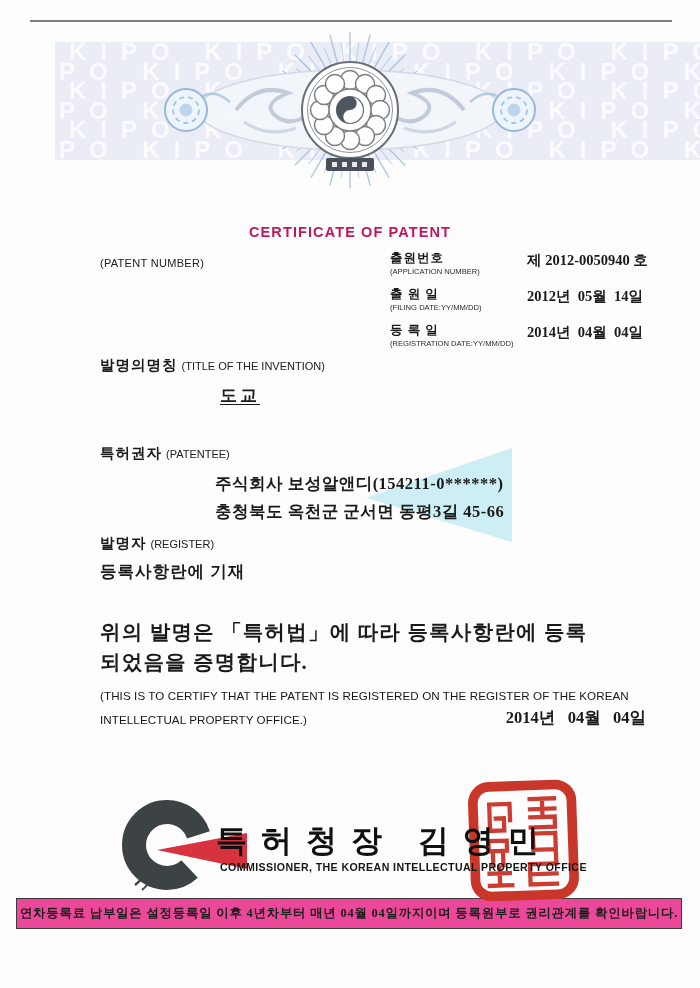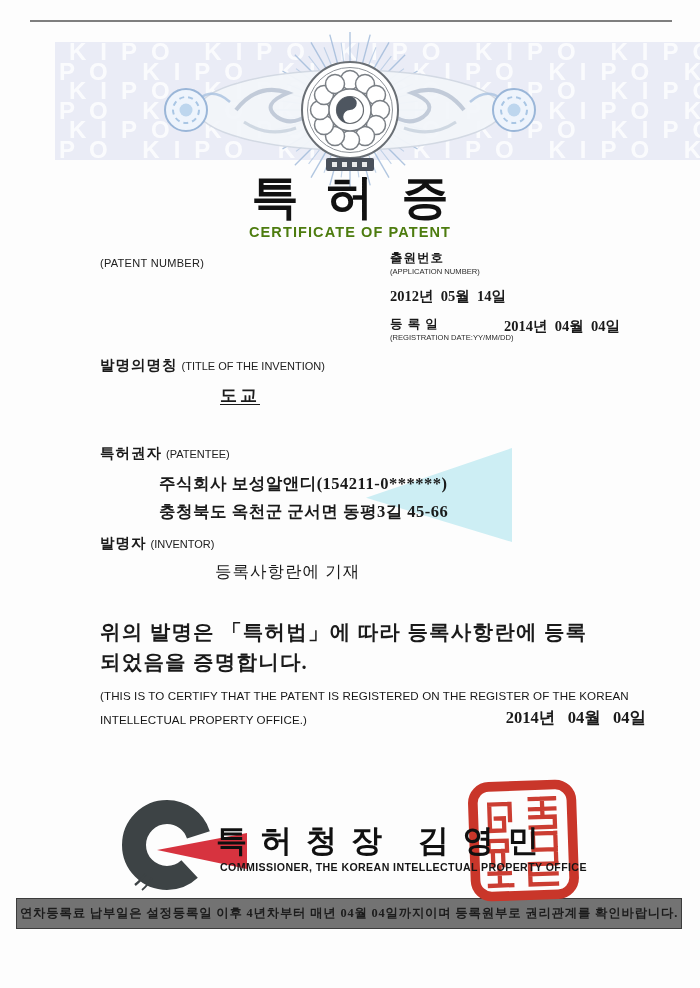--- a/index.html
+++ b/index.html
@@ -14,62 +14,62 @@
   #band{left:55px;top:42px;width:645px;height:118px;background:#eaecf6;overflow:hidden;z-index:1;}
   .wm-row{white-space:nowrap;font-family:"Liberation Sans","DejaVu Sans",sans-serif;
     font-weight:800;font-size:24px;line-height:19.5px;letter-spacing:14px;
     color:#ffffff;opacity:.8;padding-left:14px;}
   .wm-row:nth-child(even){margin-left:-62px;}
   #emblem-svg{left:140px;top:24px;width:420px;height:172px;z-index:2;}
   
   #title{left:0;top:166px;width:700px;text-align:center;font-family:"Liberation Sans","DejaVu Sans",sans-serif;
     font-weight:900;font-size:47px;letter-spacing:28px;text-indent:28px;color:#111;z-index:3;}
   #subtitle{left:0;top:224px;width:700px;text-align:center;font-family:"Liberation Sans","DejaVu Sans",sans-serif;
-    font-weight:600;font-size:14.5px;letter-spacing:1.1px;color:#4d7c0f;}
+    font-weight:600;font-size:14.5px;letter-spacing:1.1px;color:#be185d;}
   
   #patent-number{left:100px;top:250px;}
   #pn-line{display:flex;align-items:baseline;}
   .pn-ko{font-family:"Liberation Sans","DejaVu Sans",sans-serif;font-weight:800;font-size:21px;letter-spacing:36px;}
   .pn-num{font-weight:700;font-size:21px;white-space:pre;letter-spacing:.5px;}
   .en-label{font-family:"Liberation Sans","DejaVu Sans",sans-serif;font-size:11px;letter-spacing:.3px;color:#202020;}
   #pn-en{margin-top:7px;}
   
   #fields{left:390px;top:250px;width:300px;}
-  .frow{display:flex;margin-bottom:10px;}
+  .frow{display:flex;margin-bottom:10px;gap:23px;}
   .flabels{width:114px;flex:none;}
   .flabel-ko{font-weight:700;font-size:12.5px;letter-spacing:1px;white-space:pre;}
   .flabel-en{font-family:"Liberation Sans","DejaVu Sans",sans-serif;font-size:8px;color:#2a2a2a;transform-origin:left top;transform:scale(.95);white-space:nowrap;}
   .fval{font-weight:600;font-size:14.5px;white-space:pre;padding-top:1px;}
   
   .sec-ko{font-weight:700;font-size:14.5px;letter-spacing:1px;text-align:center;}
   .sec-en{font-family:"Liberation Sans","DejaVu Sans",sans-serif;font-size:11px;color:#202020;}
   #invention{left:100px;top:356px;z-index:2;}
   #invention-value{margin-left:120px;margin-top:9px;font-weight:700;font-size:17px;letter-spacing:3px;
     text-decoration:underline;text-underline-offset:3px;display:inline-block;}
   #patentee{left:100px;top:444px;z-index:2;}
-  .pat-line{margin-left:59px;font-weight:600;font-size:16.5px;line-height:28px;white-space:pre;letter-spacing:.5px;}
+  .pat-line{margin-left:115px;font-weight:600;font-size:16.5px;line-height:28px;white-space:pre;letter-spacing:.5px;}
   .pat-line.first{margin-top:7px;}
   #wedge{left:366px;top:448px;width:146px;height:94px;background:#cdeef4;z-index:1;
     clip-path:polygon(0 53%,100% 0,100% 100%);}
   #inventor{left:100px;top:534px;z-index:2;}
-  #inventor-value{margin-left:115px;margin-top:8px;font-weight:400;font-size:16.5px;letter-spacing:1px;}
+  #inventor-value{margin-top:8px;font-weight:700;font-size:16.5px;letter-spacing:1px;}
   
   #statement{left:100px;top:618px;width:556px;}
   .st-ko{font-weight:700;font-size:20.5px;letter-spacing:1.2px;line-height:29.5px;white-space:pre;}
   #statement-en{margin-top:7px;width:540px;font-family:"Liberation Sans","DejaVu Sans",sans-serif;
     font-size:11.6px;line-height:24px;letter-spacing:.1px;color:#161616;}
   #cert-date{left:100px;top:707px;width:546px;text-align:right;font-weight:700;font-size:16.5px;white-space:pre;}
   
   #logo-svg{left:120px;top:798px;width:132px;height:94px;z-index:2;}
   #commissioner{left:216px;top:820px;font-weight:800;font-size:31px;letter-spacing:14px;white-space:pre;color:#101010;z-index:4;}
   #commissioner-en{left:220px;top:861px;font-family:"Liberation Sans","DejaVu Sans",sans-serif;
     font-weight:700;font-size:10.6px;letter-spacing:.4px;color:#151515;z-index:4;}
   #seal-svg{left:468px;top:779px;width:112px;height:124px;transform:rotate(-2deg);z-index:3;}
   
-  #footer-box{left:16px;top:898px;width:666px;border:1.6px solid #3c3c3c;background:#737373;
+  #footer-box{left:16px;top:898px;width:666px;border:1.6px solid #3c3c3c;background:#ec4899;
     padding:6px 2px;text-align:center;font-weight:600;font-size:12.4px;letter-spacing:.8px;color:#1c1c1c;box-sizing:border-box;}
 </style>
 </head>
 <body>
 
 <div id="page">
 
   <div class="abs" id="top-line"></div>
 
   <div class="abs" id="band">
@@ -181,35 +181,39 @@
       <rect x="186" y="134" width="48" height="13" rx="2" fill="#4a505a"></rect>
       <g fill="#e8e8e8">
         <rect x="192" y="138" width="5" height="5"></rect>
           <rect x="202" y="138" width="5" height="5"></rect>
         <rect x="212" y="138" width="5" height="5"></rect>
           <rect x="222" y="138" width="5" height="5"></rect>
       </g>
     </g>
   </svg>
 
-  <div class="abs" id="title">특허증</div>
   <div class="abs" id="subtitle">CERTIFICATE OF PATENT</div>
 
   <div class="abs" id="patent-number">
     <div class="en-label" id="pn-en">(PATENT NUMBER)</div>
   </div>
 
   <div class="abs" id="fields">
     <div class="frow">
       <div class="flabels">
         <div class="flabel-ko">출원번호</div>
         <div class="flabel-en">(APPLICATION NUMBER)</div>
       </div>
+      <div class="fval">제 2012-0050940 호</div>
     </div>
     <div class="frow">
+      <div class="flabels">
+        <div class="flabel-ko">출 원 일</div>
+        <div class="flabel-en">(FILING DATE:YY/MM/DD)</div>
+      </div>
       <div class="fval">2012년  05월  14일</div>
     </div>
     <div class="frow">
       <div class="flabels">
         <div class="flabel-ko">등 록 일</div>
         <div class="flabel-en">(REGISTRATION DATE:YY/MM/DD)</div>
       </div>
       <div class="fval">2014년  04월  04일</div>
     </div>
   </div>
@@ -229,21 +233,21 @@
       <span class="sec-ko">특허권자</span>
       <span class="sec-en">(PATENTEE)</span>
     </div>
     <div class="pat-line first">주식회사 보성알앤디(154211-0******)</div>
     <div class="pat-line">충청북도 옥천군 군서면 동평3길 45-66</div>
   </div>
 
   <div class="abs" id="inventor">
     <div>
       <span class="sec-ko">발명자</span>
-      <span class="sec-en">(INVENTOR)</span>
+      <span class="sec-en">(REGISTER)</span>
     </div>
     <div id="inventor-value">등록사항란에 기재</div>
   </div>
 
   <div class="abs" id="statement">
     <div class="st-ko">위의 발명은 「특허법」에 따라 등록사항란에 등록</div>
     <div class="st-ko">되었음을 증명합니다.</div>
     <div id="statement-en">(THIS IS TO CERTIFY THAT THE PATENT IS REGISTERED ON THE REGISTER OF THE KOREAN INTELLECTUAL PROPERTY OFFICE.)</div>
   </div>
   <div class="abs" id="cert-date">2014년   04월   04일</div>

